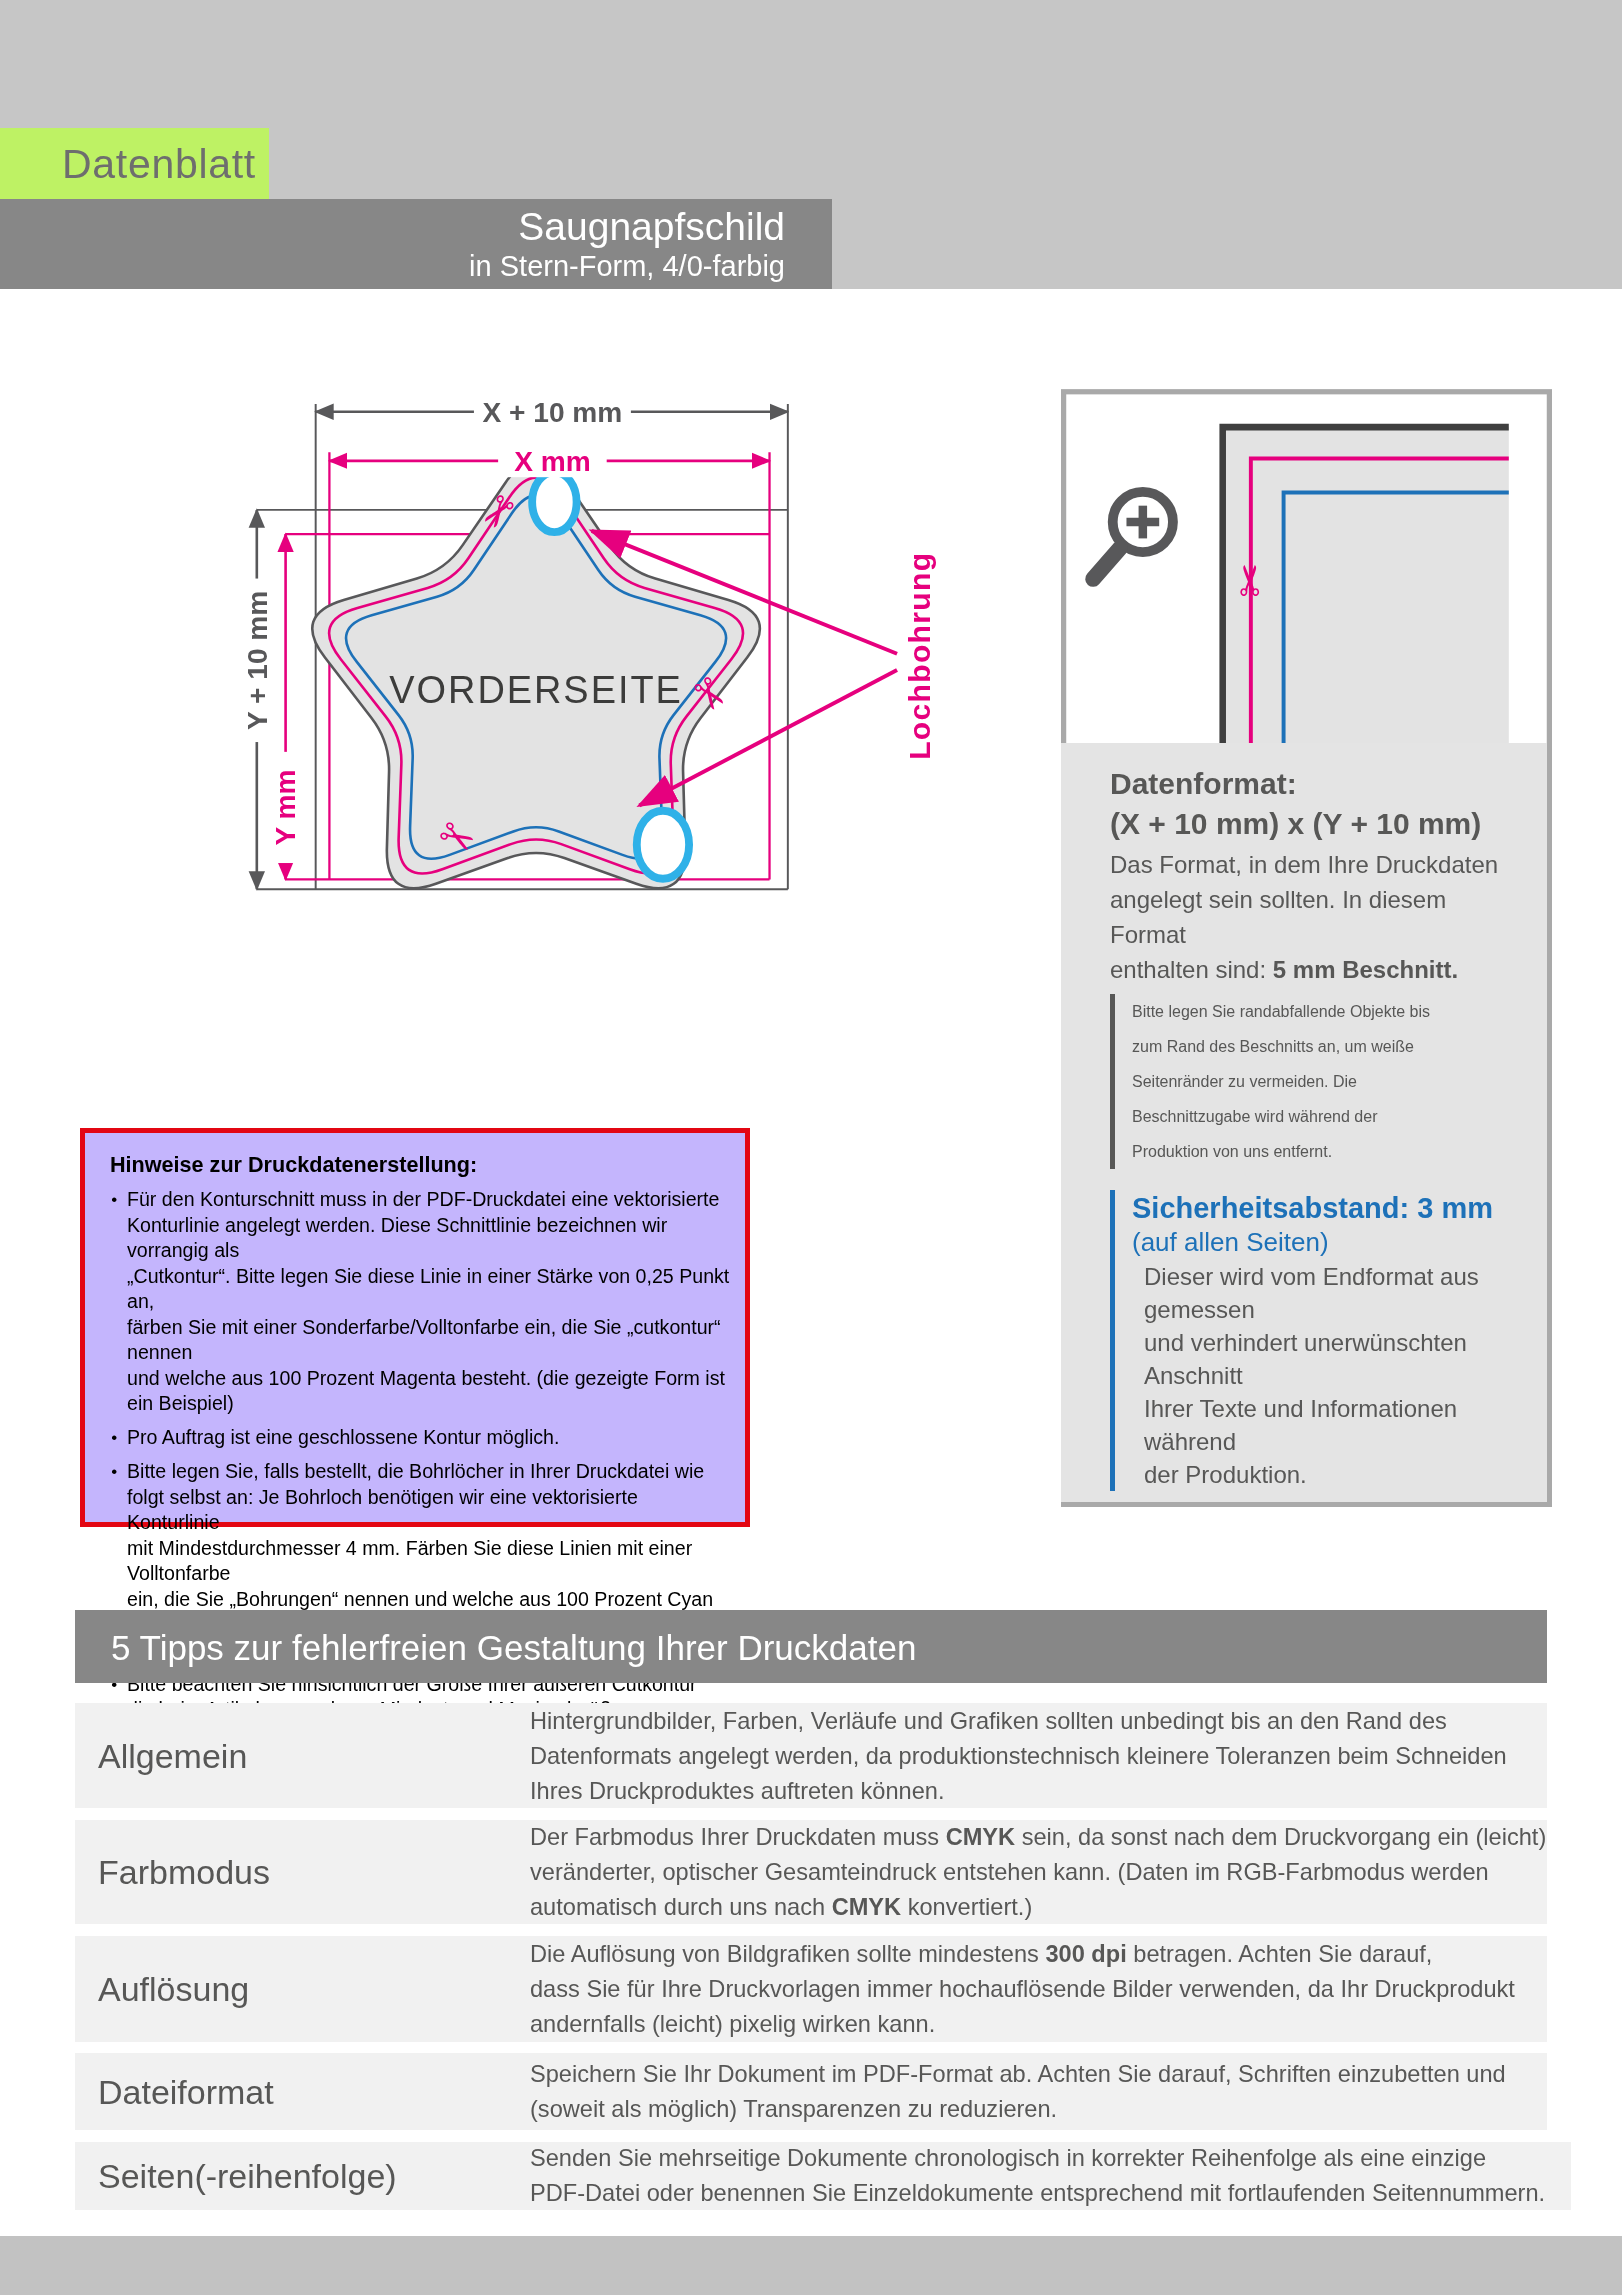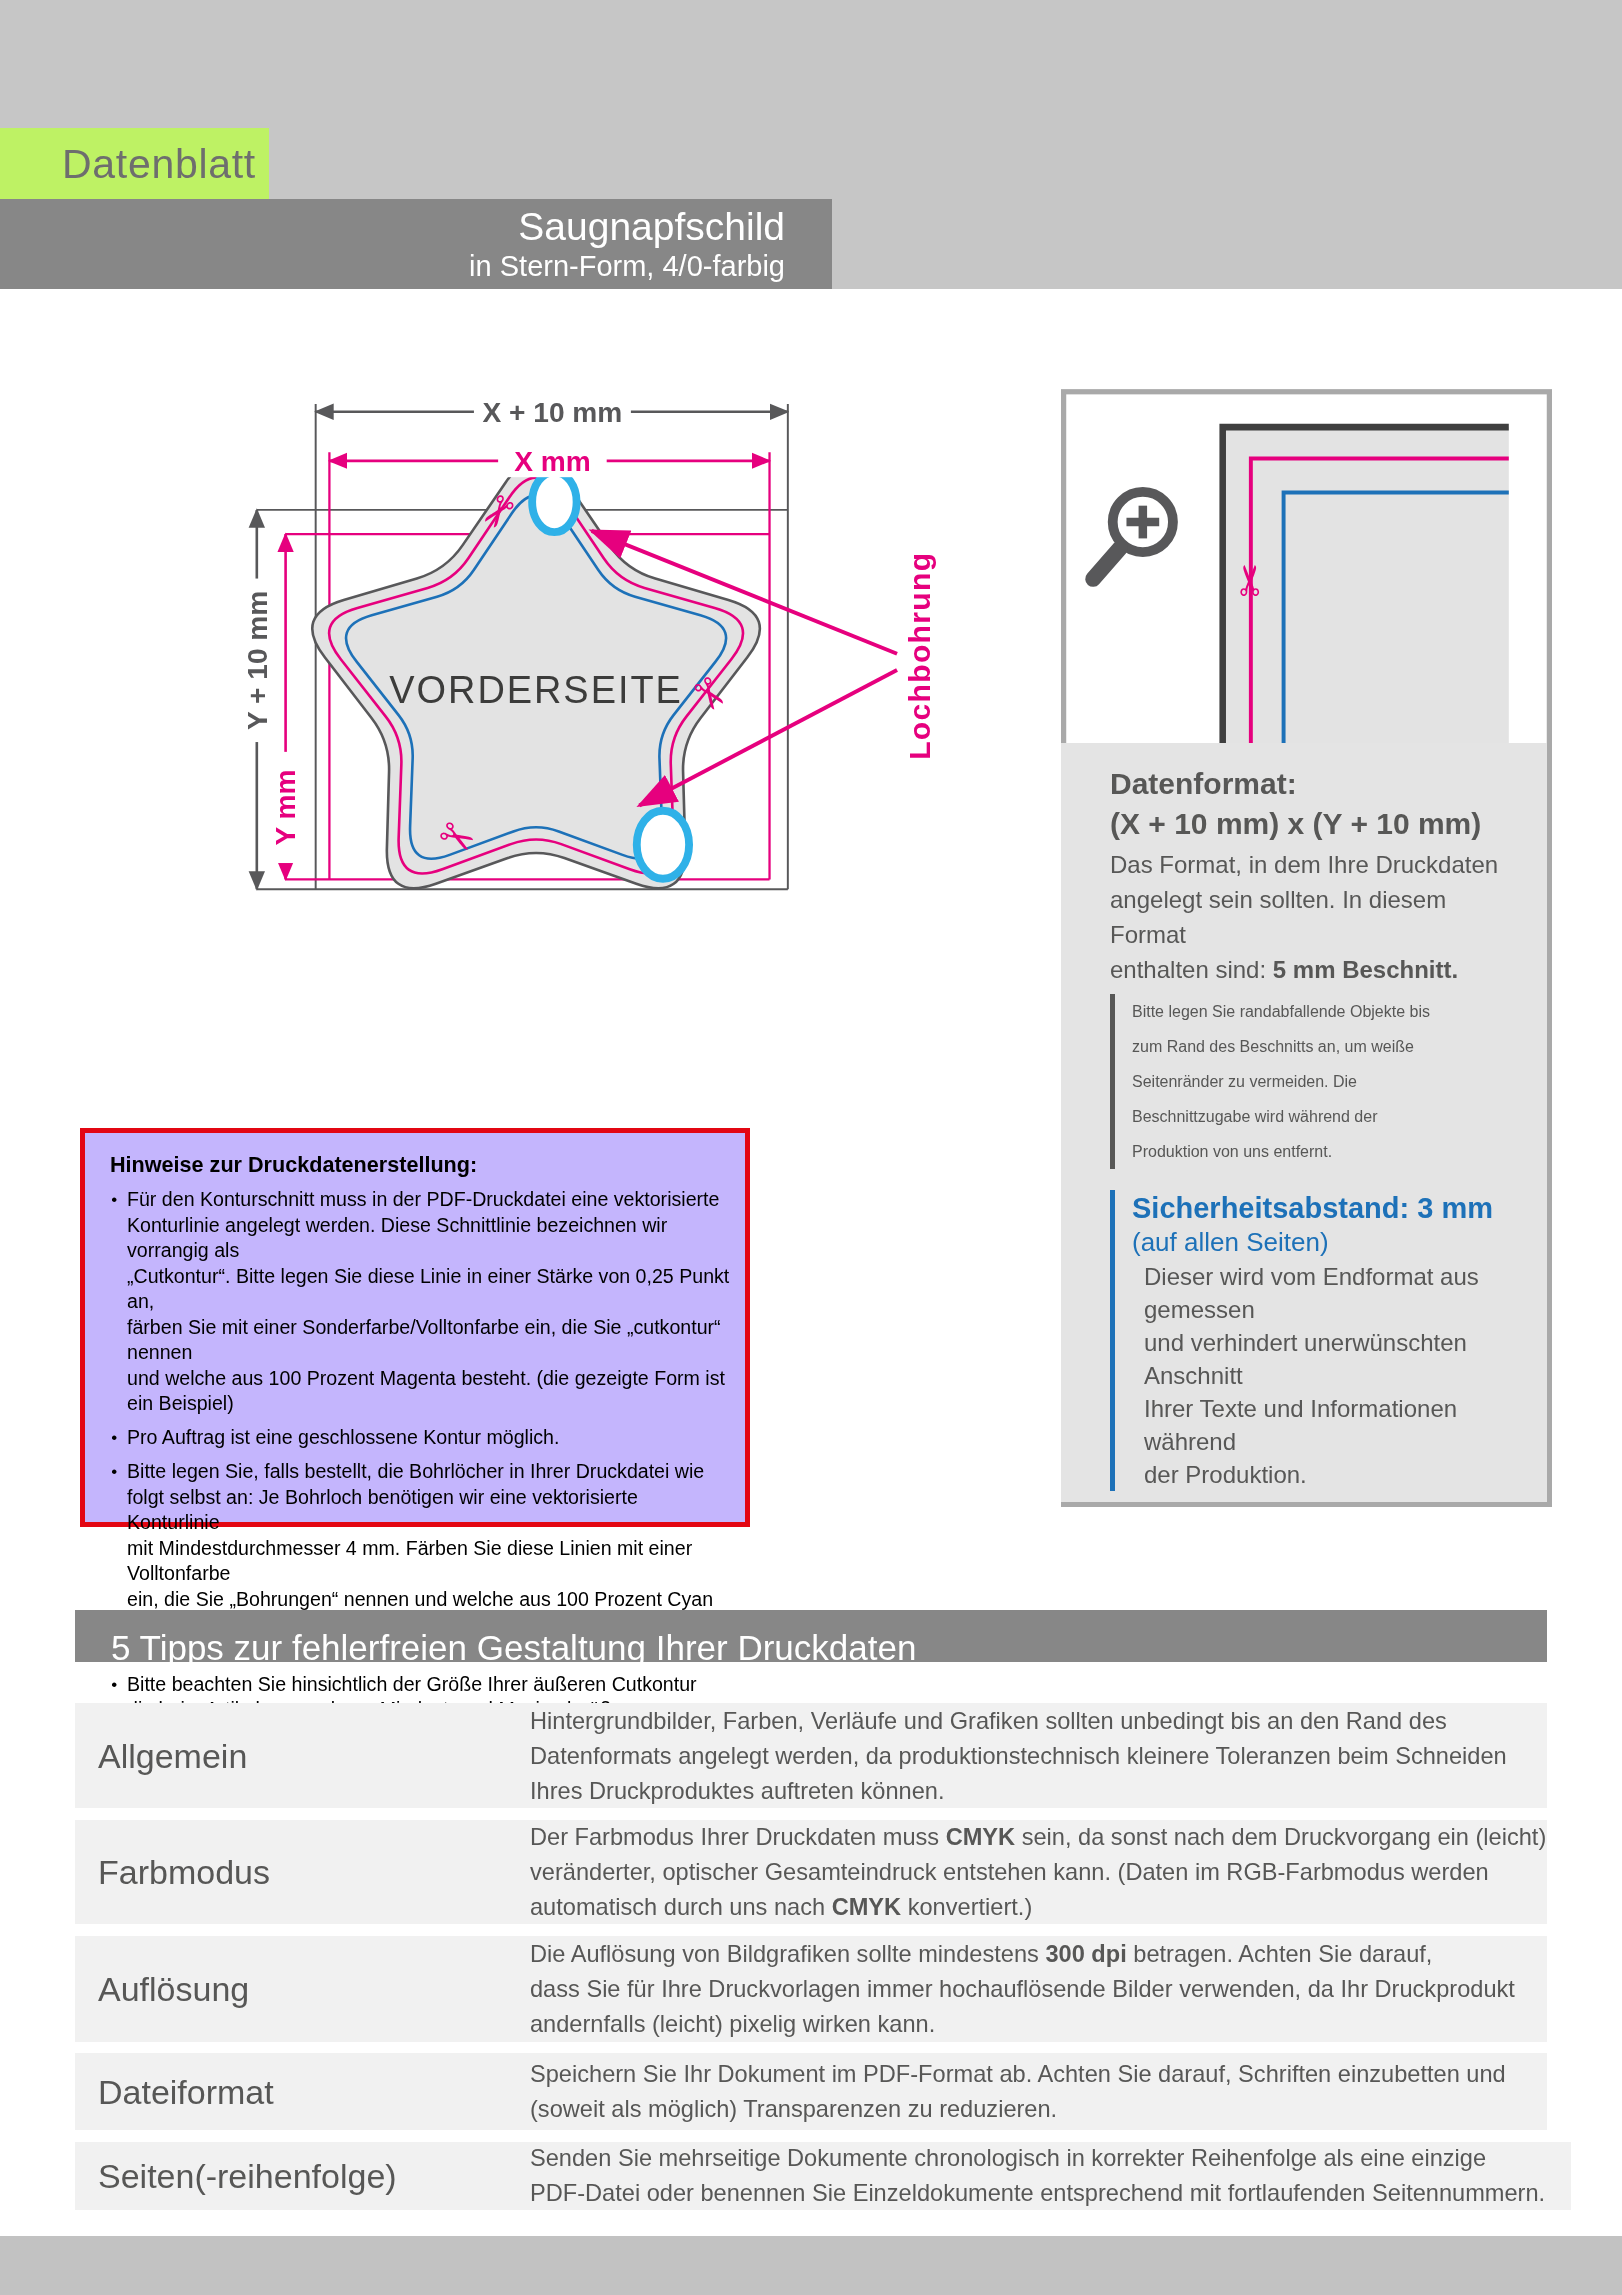--- a/index.html
+++ b/index.html
@@ -52,21 +52,21 @@
 
   
   .hinweise{left:80px;top:1111px;width:670px;height:399px;border:5.2px solid #e30613;
     box-sizing:border-box;background:#c4b5fd;padding:18.3px 13px 0 25px;margin-top:17px;}
   .hinweise .ht{font-size:21.6px;font-weight:bold;color:#000000;line-height:27.5px;}
   .bullet{position:relative;margin-top:8.5px;padding-left:17px;
     font-size:19.6px;line-height:25.5px;color:#000000;}
   .bullet::before{content:"•";position:absolute;left:1.3px;top:0;font-size:17px;}
 
   
-  .tipps-banner{left:75px;top:1610px;width:1472px;height:52px;background:#878787;}
+  .tipps-banner{left:75px;top:1610px;width:1472px;height:73px;background:#878787;}
   .tipps-banner span{display:block;padding-left:36px;line-height:75px;font-size:35px;color:#ffffff;}
   .tip-row{left:75px;width:1472px;background:#f1f1f1;}
   .tip-row .lbl{position:absolute;left:23px;top:50%;transform:translateY(-50%);
     font-size:34px;color:#575756;}
   .tip-row .txt{position:absolute;left:455px;top:50%;transform:translateY(-50%);
     font-size:23.6px;line-height:35px;color:#575756;}
   .row1{top:1703px;height:105px;}
   .row2{top:1820px;height:104px;}
   .row3{top:1936px;height:106px;}
   .row4{top:2053px;height:77px;}

